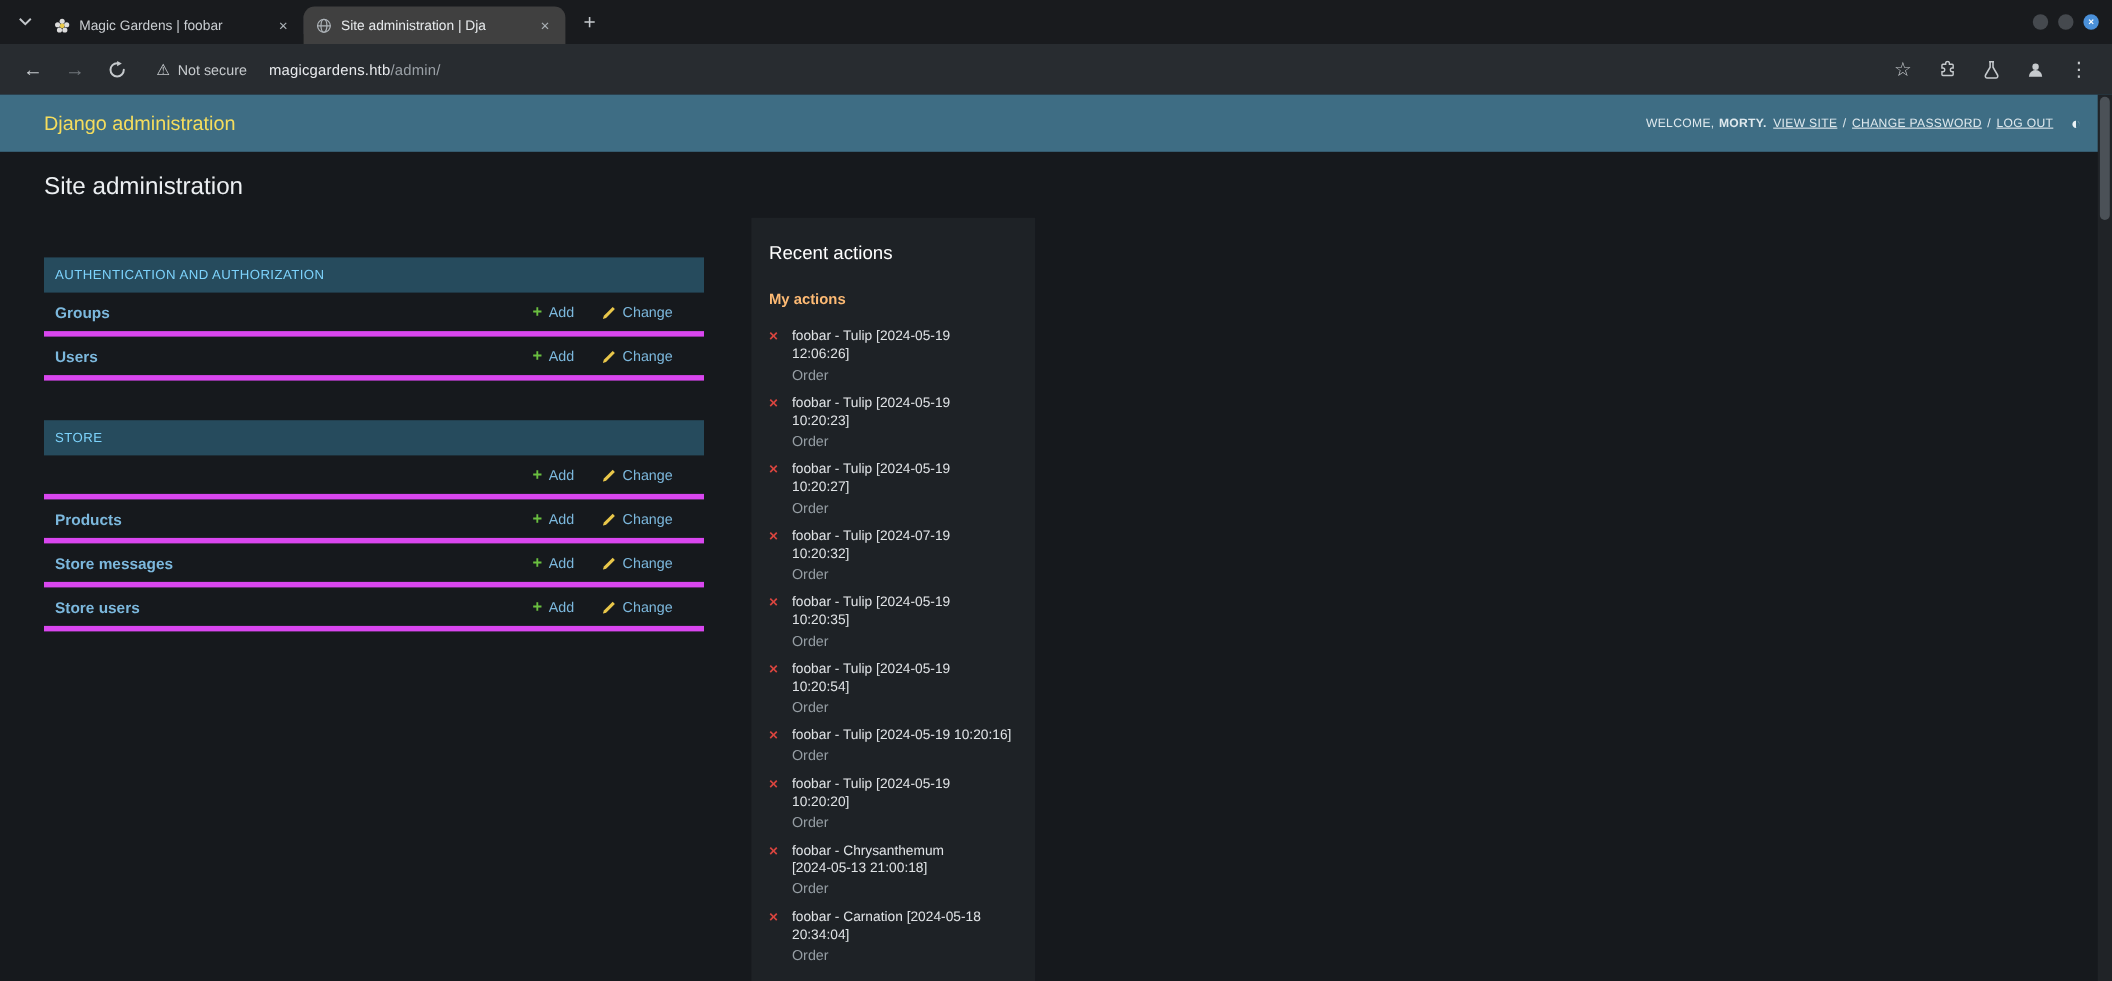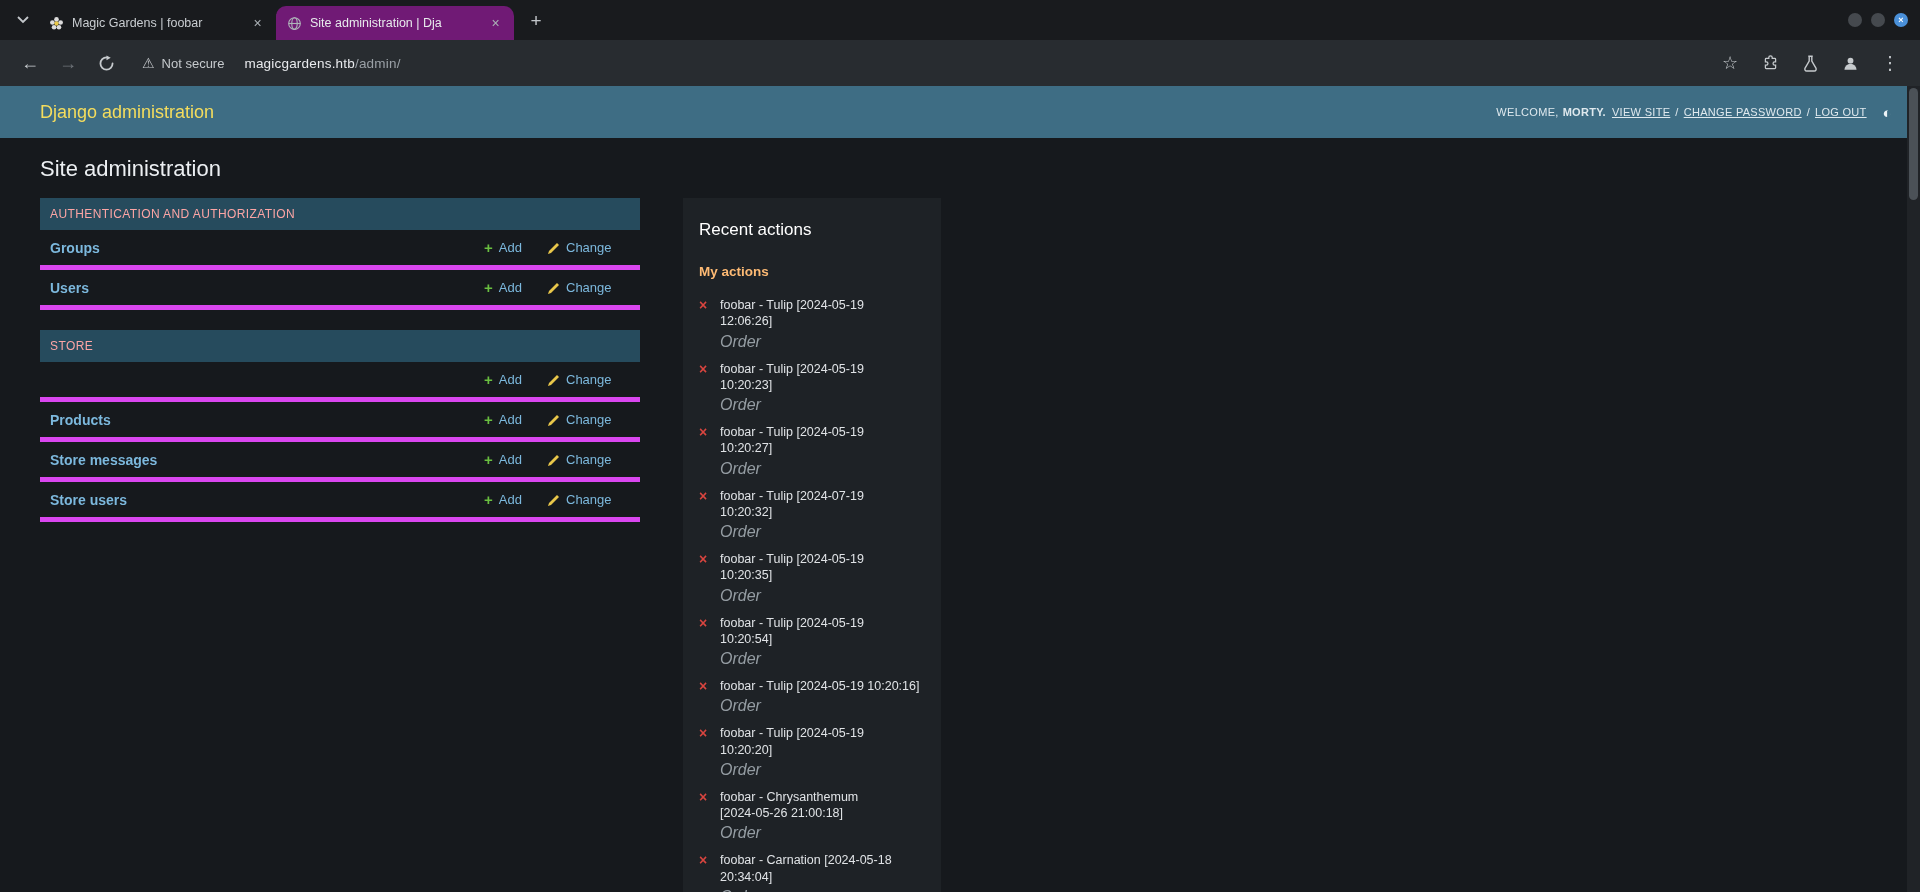--- a/index.html
+++ b/index.html
@@ -10,21 +10,21 @@
     overflow: hidden;
     position: relative;
   }
   a { text-decoration: none; cursor: pointer; }
 
   
   .tabstrip { height: 40px; background: #191b1e; display: flex; align-items: flex-end; padding-left: 8px; }
   .tab-search { width: 30px; height: 30px; margin-bottom: 5px; display: flex; align-items: center; justify-content: center; border-radius: 8px; cursor: pointer; }
   .tab { width: 238px; height: 34px; display: flex; align-items: center; gap: 8px; padding: 0 10px; color: #c9cdd1; font-size: 12.5px; border-radius: 10px 10px 0 0; position: relative; cursor: pointer; }
   .tab:not(.active)::after { content: ""; position: absolute; right: -1px; top: 8px; height: 17px; width: 1px; background: #3a3e42; }
-  .tab.active { background: #701a75; color: #e7eaec; align-items: center; }
+  .tab.active { background: #404040; color: #e7eaec; align-items: center; }
   .tab .favicon { width: 16px; height: 16px; display: flex; align-items: center; justify-content: center; flex: 0 0 auto; }
   .tab-title { flex: 1; overflow: hidden; white-space: nowrap; }
   .tab-close { width: 17px; height: 17px; line-height: 16px; text-align: center; font-size: 14px; color: #aab0b5; border-radius: 50%; flex: 0 0 auto; cursor: pointer; }
   .new-tab { width: 28px; height: 28px; margin: 0 0 5px 8px; color: #c3c7cb; font-size: 19px; display: flex; align-items: center; justify-content: center; border-radius: 50%; cursor: pointer; }
   .win-controls { margin-left: auto; align-self: center; display: flex; gap: 9px; align-items: center; padding-right: 12px; }
   .wc { width: 14px; height: 14px; border-radius: 50%; background: #45494e; display: flex; align-items: center; justify-content: center; font-size: 9px; color: #fff; cursor: pointer; }
   .wc.close { background: #4a90d9; font-weight: bold; }
 
   .navbar { height: 46px; background: #282c30; display: flex; align-items: center; padding: 0 14px; gap: 6px; }
   .nav-icon { width: 32px; height: 32px; display: flex; align-items: center; justify-content: center; font-size: 18px; color: #c6cacd; border-radius: 50%; cursor: pointer; }
@@ -43,37 +43,37 @@
   .user-tools a { color: #dfe9ee; text-decoration: underline; margin: 0 4px; }
   .user-tools .sep { margin: 0 1px; }
   .theme-toggle { font-size: 15px; margin-left: 12px; color: #eef4f7; cursor: pointer; }
 
   .content { padding: 18px 0 0 40px; }
   .page-title { font-size: 22px; font-weight: 400; color: #eceff2; margin-bottom: 16px; }
   .cols { display: flex; align-items: flex-start; }
   .left-col { width: 600px; }
 
   .module { margin-bottom: 20px; }
-  .caption { display: block; background: var(--caption-bg, #264b5d); color: #fca5a5; font-size: 12px; font-weight: 400; letter-spacing: .4px; padding: 0 10px; height: 32px; line-height: 32px; }
+  .caption { display: block; background: var(--caption-bg, #264b5d); color: #7dd3fc; font-size: 12px; font-weight: 400; letter-spacing: .4px; padding: 0 10px; height: 32px; line-height: 32px; margin-top: 36px; }
   .row { height: 40px; display: flex; align-items: center; border-bottom: 5px solid #d946ef; padding: 0 14px 0 10px; }
   .model { font-size: 14px; font-weight: 700; color: var(--link, #7cb8dd); flex: 1; }
   .addlink, .changelink { display: flex; align-items: center; gap: 6px; font-size: 13px; color: var(--link, #7cb8dd); }
   .addlink { margin-left: auto; width: 64px; }
   .changelink { width: 78px; }
   .plus { color: var(--add-green, #6abf40); font-weight: 700; font-size: 15px; line-height: 1; }
   .pencil { color: var(--change-yellow, #e9c74a); display: flex; }
 
   .panel { width: 258px; margin-left: 43px; background: var(--panel-bg, #1e2226); padding: 18px 16px; height: 694px; }
   .panel-title { font-size: 17px; font-weight: 400; color: #ffffff; margin: 4px 0 24px; }
   .panel-sub { font-size: 13.5px; font-weight: 700; color: #fdba74; margin-bottom: 18px; }
   .entry { position: relative; padding-left: 21px; margin-bottom: 10px; }
   .del { position: absolute; left: 0; top: 0; color: var(--delete-red, #d9453f); font-weight: 900; font-size: 14px; line-height: 1.2; }
   .entry-text { font-size: 12.5px; color: #e0e3e6; line-height: 1.3; max-width: 172px; }
   .entry.oneline .entry-text { max-width: none; white-space: nowrap; }
-  .entry-type { font-size: 16px; color: #959da3; margin-top: 3px; font-style: italic; }
+  .entry-type { font-size: 13px; color: #959da3; margin-top: 3px; }
 
   .scrollbar { position: absolute; top: 86px; right: 0; width: 13px; height: 806px; background: #202327; cursor: pointer; }
   .scrollbar .thumb { position: absolute; top: 2px; left: 2px; width: 9px; height: 112px; background: #4b5157; border-radius: 5px; }
 </style>
 </head>
 <body>
 
 <div class="tabstrip">
   <div class="tab-search">
     <svg width="12" height="8" viewBox="0 0 12 8">
@@ -315,21 +315,21 @@
         <div class="entry-text">foobar - Tulip [2024-05-19 10:20:16]</div>
         <div class="entry-type">Order</div>
       </div>
       <div class="entry">
         <span class="del">×</span>
         <div class="entry-text">foobar - Tulip [2024-05-19 10:20:20]</div>
         <div class="entry-type">Order</div>
       </div>
       <div class="entry">
         <span class="del">×</span>
-        <div class="entry-text">foobar - Chrysanthemum [2024-05-26 21:00:18]</div>
+        <div class="entry-text">foobar - Chrysanthemum [2024-05-13 21:00:18]</div>
         <div class="entry-type">Order</div>
       </div>
       <div class="entry">
         <span class="del">×</span>
         <div class="entry-text">foobar - Carnation [2024-05-18 20:34:04]</div>
         <div class="entry-type">Order</div>
       </div>
     </aside>
   </div>
 </div>

